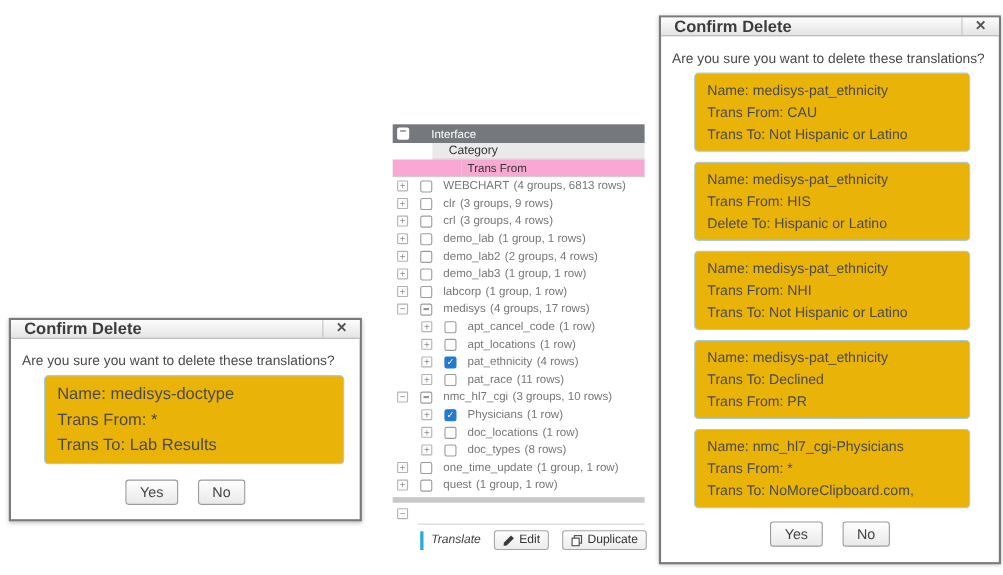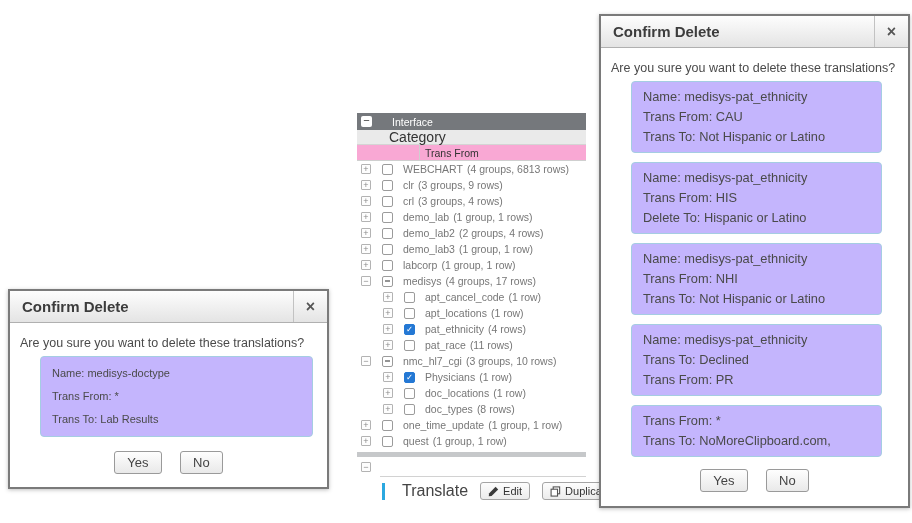--- a/index.html
+++ b/index.html
@@ -2,50 +2,50 @@
 <html><head>
 <meta charset="utf-8">
 <style>
   * { margin:0; padding:0; box-sizing:border-box; }
   html,body { width:912px; height:523px; background:#ffffff; overflow:hidden;
               font-family:"Liberation Sans", sans-serif; }
 
   
   .dialog { position:absolute; background:#fff; border:2px solid #7a7a7a;
             box-shadow:0 1px 4px rgba(0,0,0,.25); }
-  .dialog-titlebar { height:32px; display:flex; align-items:stretch;
+  .dialog-titlebar { height:17px; display:flex; align-items:stretch;
             background:linear-gradient(#fdfdfd,#e4e4e4); border-bottom:1px solid #b0b0b0; }
   .dialog-title { flex:1; display:flex; align-items:center; padding-left:12px;
             font-size:15px; font-weight:bold; color:#3c3c3c; }
   .dialog-close { width:34px; display:flex; align-items:center; justify-content:center;
             border-left:1px solid #c2c2c2; font-size:16px; font-weight:bold; color:#555;
             cursor:pointer; }
   .dialog-question { font-size:12.5px; color:#4a4a4a; margin:13px 8px 6px 10px; }
   .item-box { border:1px solid #a5cde2; border-radius:4px; padding:5px 11px;
-            margin:0 26px 9px 30px; font-size:12.8px; color:#4a4a4a; background:#c4b5fd; }
+            margin:0 26px 9px 30px; font-size:12.8px; color:#4a4a4a; background:#eab308; }
   .item-line { line-height:20px; white-space:nowrap; }
   .dialog-buttons { text-align:center; margin:12px 0 14px 0; }
   .btn { display:inline-block; font-size:13px; color:#444; padding:3px 12px;
             border:1px solid #9a9a9a; border-radius:3px;
             background:linear-gradient(#fefefe,#e9e9e9); cursor:pointer; margin:0 7px; }
 
   #left-dialog  { left:8px;  top:289px; width:321px; }
   #left-dialog .item-box  { margin:2px 14px 2px 30px; }
-  #left-dialog .item-line { line-height:23px; font-size:11px; }
+  #left-dialog .item-line { line-height:23px; font-size:15px; }
   #left-dialog .dialog-buttons { margin:14px 0 13px 0; }
   #right-dialog { left:599px; top:14px; width:311px; }
 
   
   #panel { position:absolute; left:357px; top:113px; width:229px; }
   .panel-titlebar { height:17px; background:#75787c; display:flex; align-items:center; }
   .mini-box { width:11px; height:11px; background:#fff; border-radius:2px; color:#3a3a3a;
             font-size:11px; line-height:9px; text-align:center; margin-left:4px; flex:0 0 auto; }
   .panel-title { color:#fff; font-size:10.5px; margin-left:20px; }
   .row-category { height:15px; background:#eaeaea; border-bottom:1px solid #d4d4d4;
-            display:flex; align-items:center; font-size:14px; color:#333; padding-left:32px; }
+            display:flex; align-items:center; font-size:11px; color:#333; padding-left:15px;margin-left:36px; }
   .row-transfrom { height:16px; background:#f9a8d4; border-bottom:1px solid #cfcfcf;
             display:flex; align-items:stretch; font-size:10.5px; color:#333; }
   .tf-spacer { width:63px; border-right:1px solid #cfcfcf; }
   .tf-label { display:flex; align-items:center; padding-left:5px; }
 
   .tree-row { height:16px; display:flex; align-items:center; }
   .expand-box { width:10px; height:10px; border:1px solid #b3b3b3; border-radius:1px;
             background:#fdfdfd; color:#8a8a8a; font-size:9px; line-height:8px;
             text-align:center; flex:0 0 auto; cursor:pointer; }
   .cb { width:11px; height:11px; margin-left:11px; flex:0 0 auto; border-radius:2px;
@@ -56,21 +56,21 @@
   .cb-indeterminate::after { content:""; width:5px; height:2px; background:#949494; }
   .tree-label { margin-left:10px; font-size:10.5px; color:#777; white-space:nowrap; cursor:pointer; }
   .tree-count { margin-left:4px; font-size:10.5px; color:#777; white-space:nowrap; }
 
   .scrollbar-track { height:5px; background:#c6c8ca; margin-top:3px; }
   .collapse-row { margin:4px 0 0 0; height:12px; display:flex; align-items:center; }
   .collapse-row .expand-box { margin-left:4px; }
   .toolbar { margin:3px 0 0 23px; border-top:1px solid #d2d2d2; padding:5px 0 6px 2px;
             display:flex; align-items:center; background:#fff; }
   .accent-bar { width:3px; height:17px; background:#2ba8e0; flex:0 0 auto; }
-  .toolbar-tab { font-size:16px; color:#444; margin-left:17px; cursor:pointer; }
+  .toolbar-tab { font-size:11px; color:#444; margin-left:7px; cursor:pointer;font-style:italic; }
   .tb-btn { display:flex; align-items:center; gap:4px; margin-left:12px; padding:2px 7px;
             border:1px solid #a5a5a5; border-radius:3px; font-size:11px; color:#333;
             background:linear-gradient(#fdfdfd,#ececec); cursor:pointer; }
   .tb-btn svg { display:block; }
 </style>
 </head>
 <body>
 
 <div class="dialog" id="left-dialog">
   <div class="dialog-titlebar">
@@ -269,20 +269,21 @@
         <div class="item-line">Name: medisys-pat_ethnicity</div>
         <div class="item-line">Trans From: NHI</div>
         <div class="item-line">Trans To: Not Hispanic or Latino</div>
       </div>
       <div class="item-box">
         <div class="item-line">Name: medisys-pat_ethnicity</div>
         <div class="item-line">Trans To: Declined</div>
         <div class="item-line">Trans From: PR</div>
       </div>
       <div class="item-box">
+        <div class="item-line">Name: nmc_hl7_cgi-Physicians</div>
         <div class="item-line">Trans From: *</div>
         <div class="item-line">Trans To: NoMoreClipboard.com,</div>
       </div>
     </div>
   <div class="dialog-buttons">
     <span class="btn">Yes</span>
     <span class="btn">No</span>
   </div>
 </div>
 

